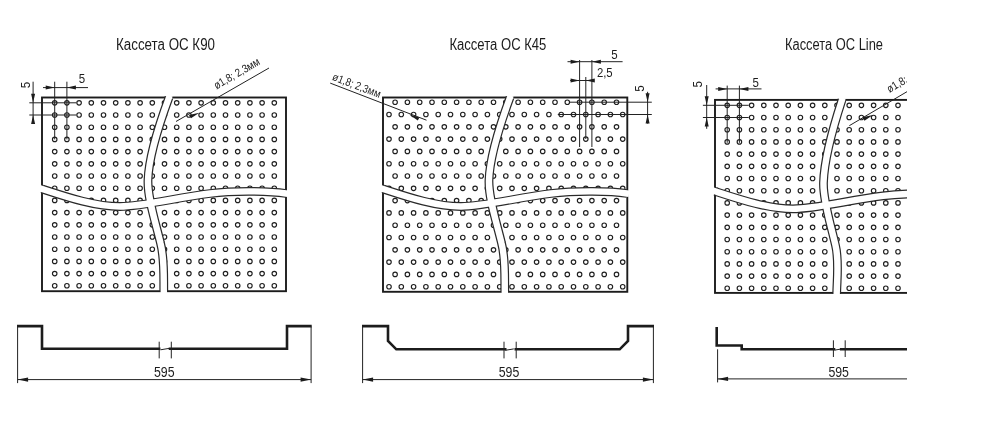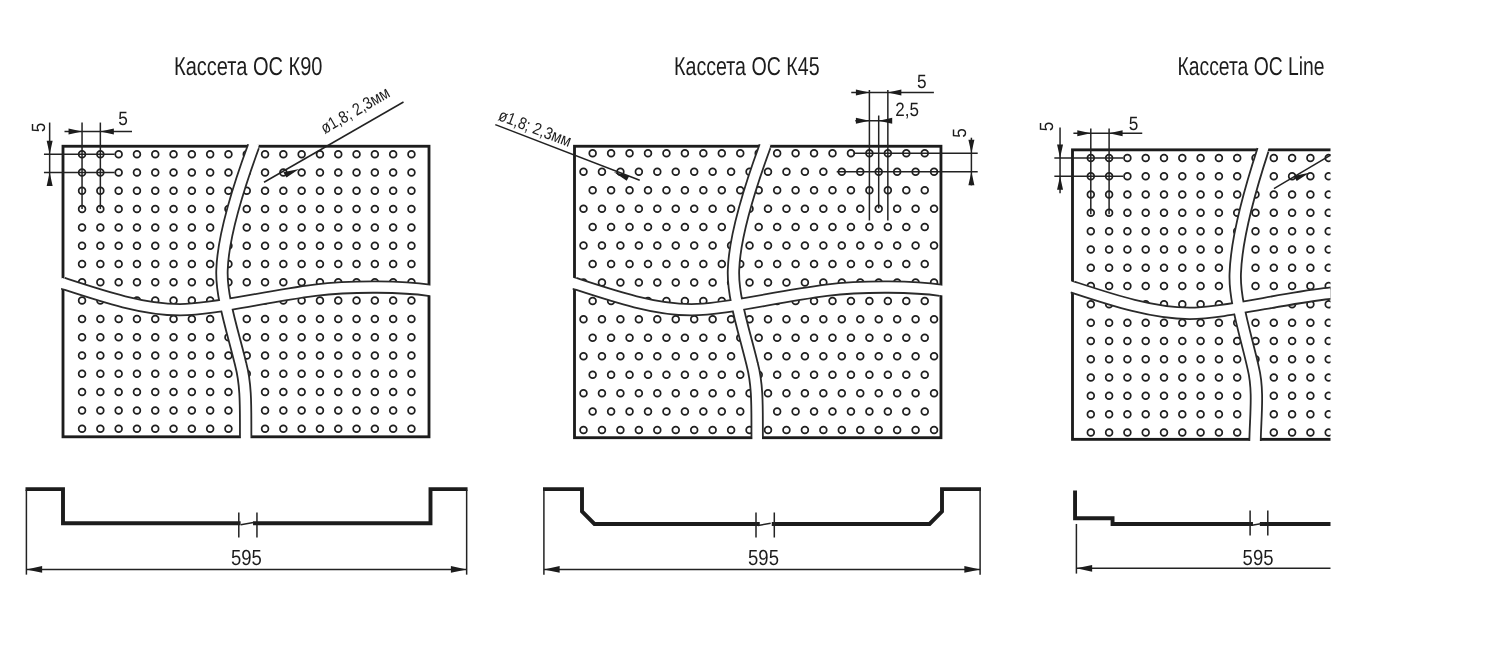--- a/index.html
+++ b/index.html
@@ -1,17 +1,17 @@
 <!DOCTYPE html>
 <html><head>
 <meta charset="utf-8">
 <style>
   html,body{margin:0;padding:0;background:#ffffff;}
   .stage{position:relative;width:887px;height:432px;background:#ffffff;overflow:hidden;
-         font-family:"Liberation Sans", sans-serif;}
+         font-family:"Liberation Sans", sans-serif;padding-left:20px;}
   svg{position:absolute;left:0;top:0;}
   text{font-family:"Liberation Sans", sans-serif;fill:#1c1c1c;}
 </style>
 </head>
 <body>
 <div class="stage">
 <svg width="1000" height="432" viewBox="0 0 1000 432">
 <defs>
 
   <circle id="h" cx="0" cy="0" r="2.25" fill="none" stroke="#1f1f1f" stroke-width="1.15"></circle>

